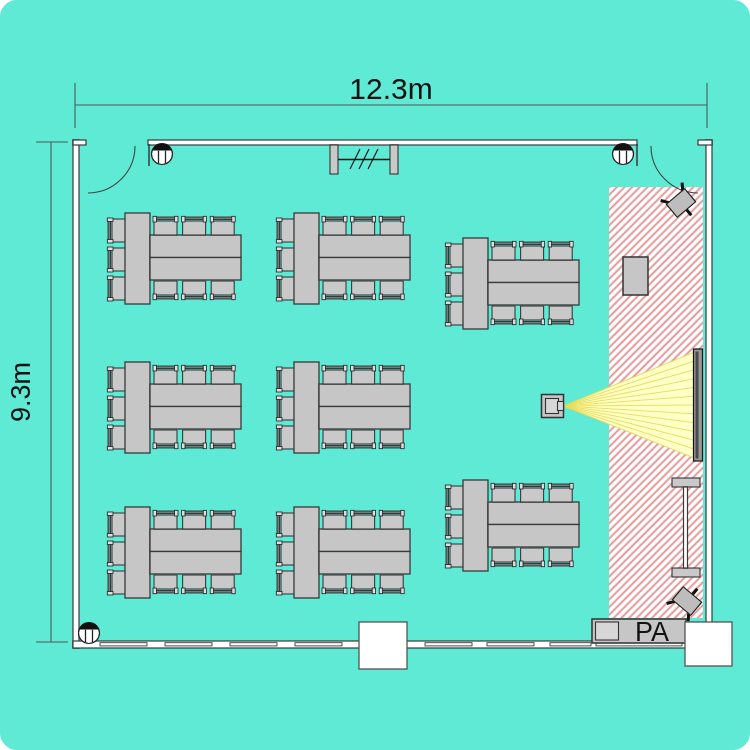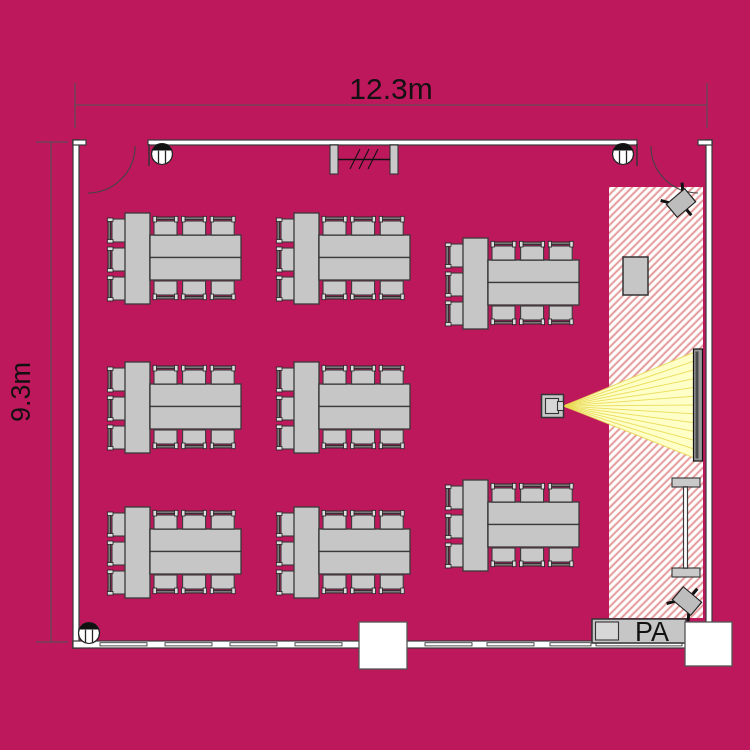--- a/index.html
+++ b/index.html
@@ -1,20 +1,20 @@
 <!DOCTYPE html>
 <html style="--hatch: #e28f8f; --beam-fill: #ffffc8; --beam-ray: #e8d84e; --furniture: #c6c6c6; --outline: #3a3a3a; --screen: #999999;"><head>
 <meta charset="utf-8">
 <style>
   :root{
     --hatch:#e28f8f; --beam-fill:#ffffc8; --beam-ray:#e8d84e;
     --furniture:#c6c6c6; --outline:#3a3a3a; --screen:#999999;
   }
   html,body{margin:0;padding:0;background:#ffffff;}
-  #stage-wrap{position:relative;width:750px;height:750px;background:#be185d;overflow:hidden;}
+  #stage-wrap{position:relative;width:750px;height:750px;background:#5eead4;overflow:hidden;border-radius:17px;}
   svg{font-family:"Liberation Sans", sans-serif;}
   .wall{fill:#ffffff;stroke:#3a3a3a;stroke-width:1.2;}
   .win{fill:#ffffff;stroke:#3a3a3a;stroke-width:0.9;}
   .bay{fill:#ffffff;stroke:#555555;stroke-width:1.3;}
   .dim{stroke:#555555;stroke-width:1.1;fill:none;}
   .dim-text{font-size:30px;fill:#111111;}
   .dim-text-side{font-size:27px;fill:#111111;}
   .door{fill:none;stroke:#444444;stroke-width:1.1;}
   .jamb{stroke:#333333;stroke-width:1.4;}
   .tbl{fill:var(--furniture);stroke:var(--outline);stroke-width:1.3;}

